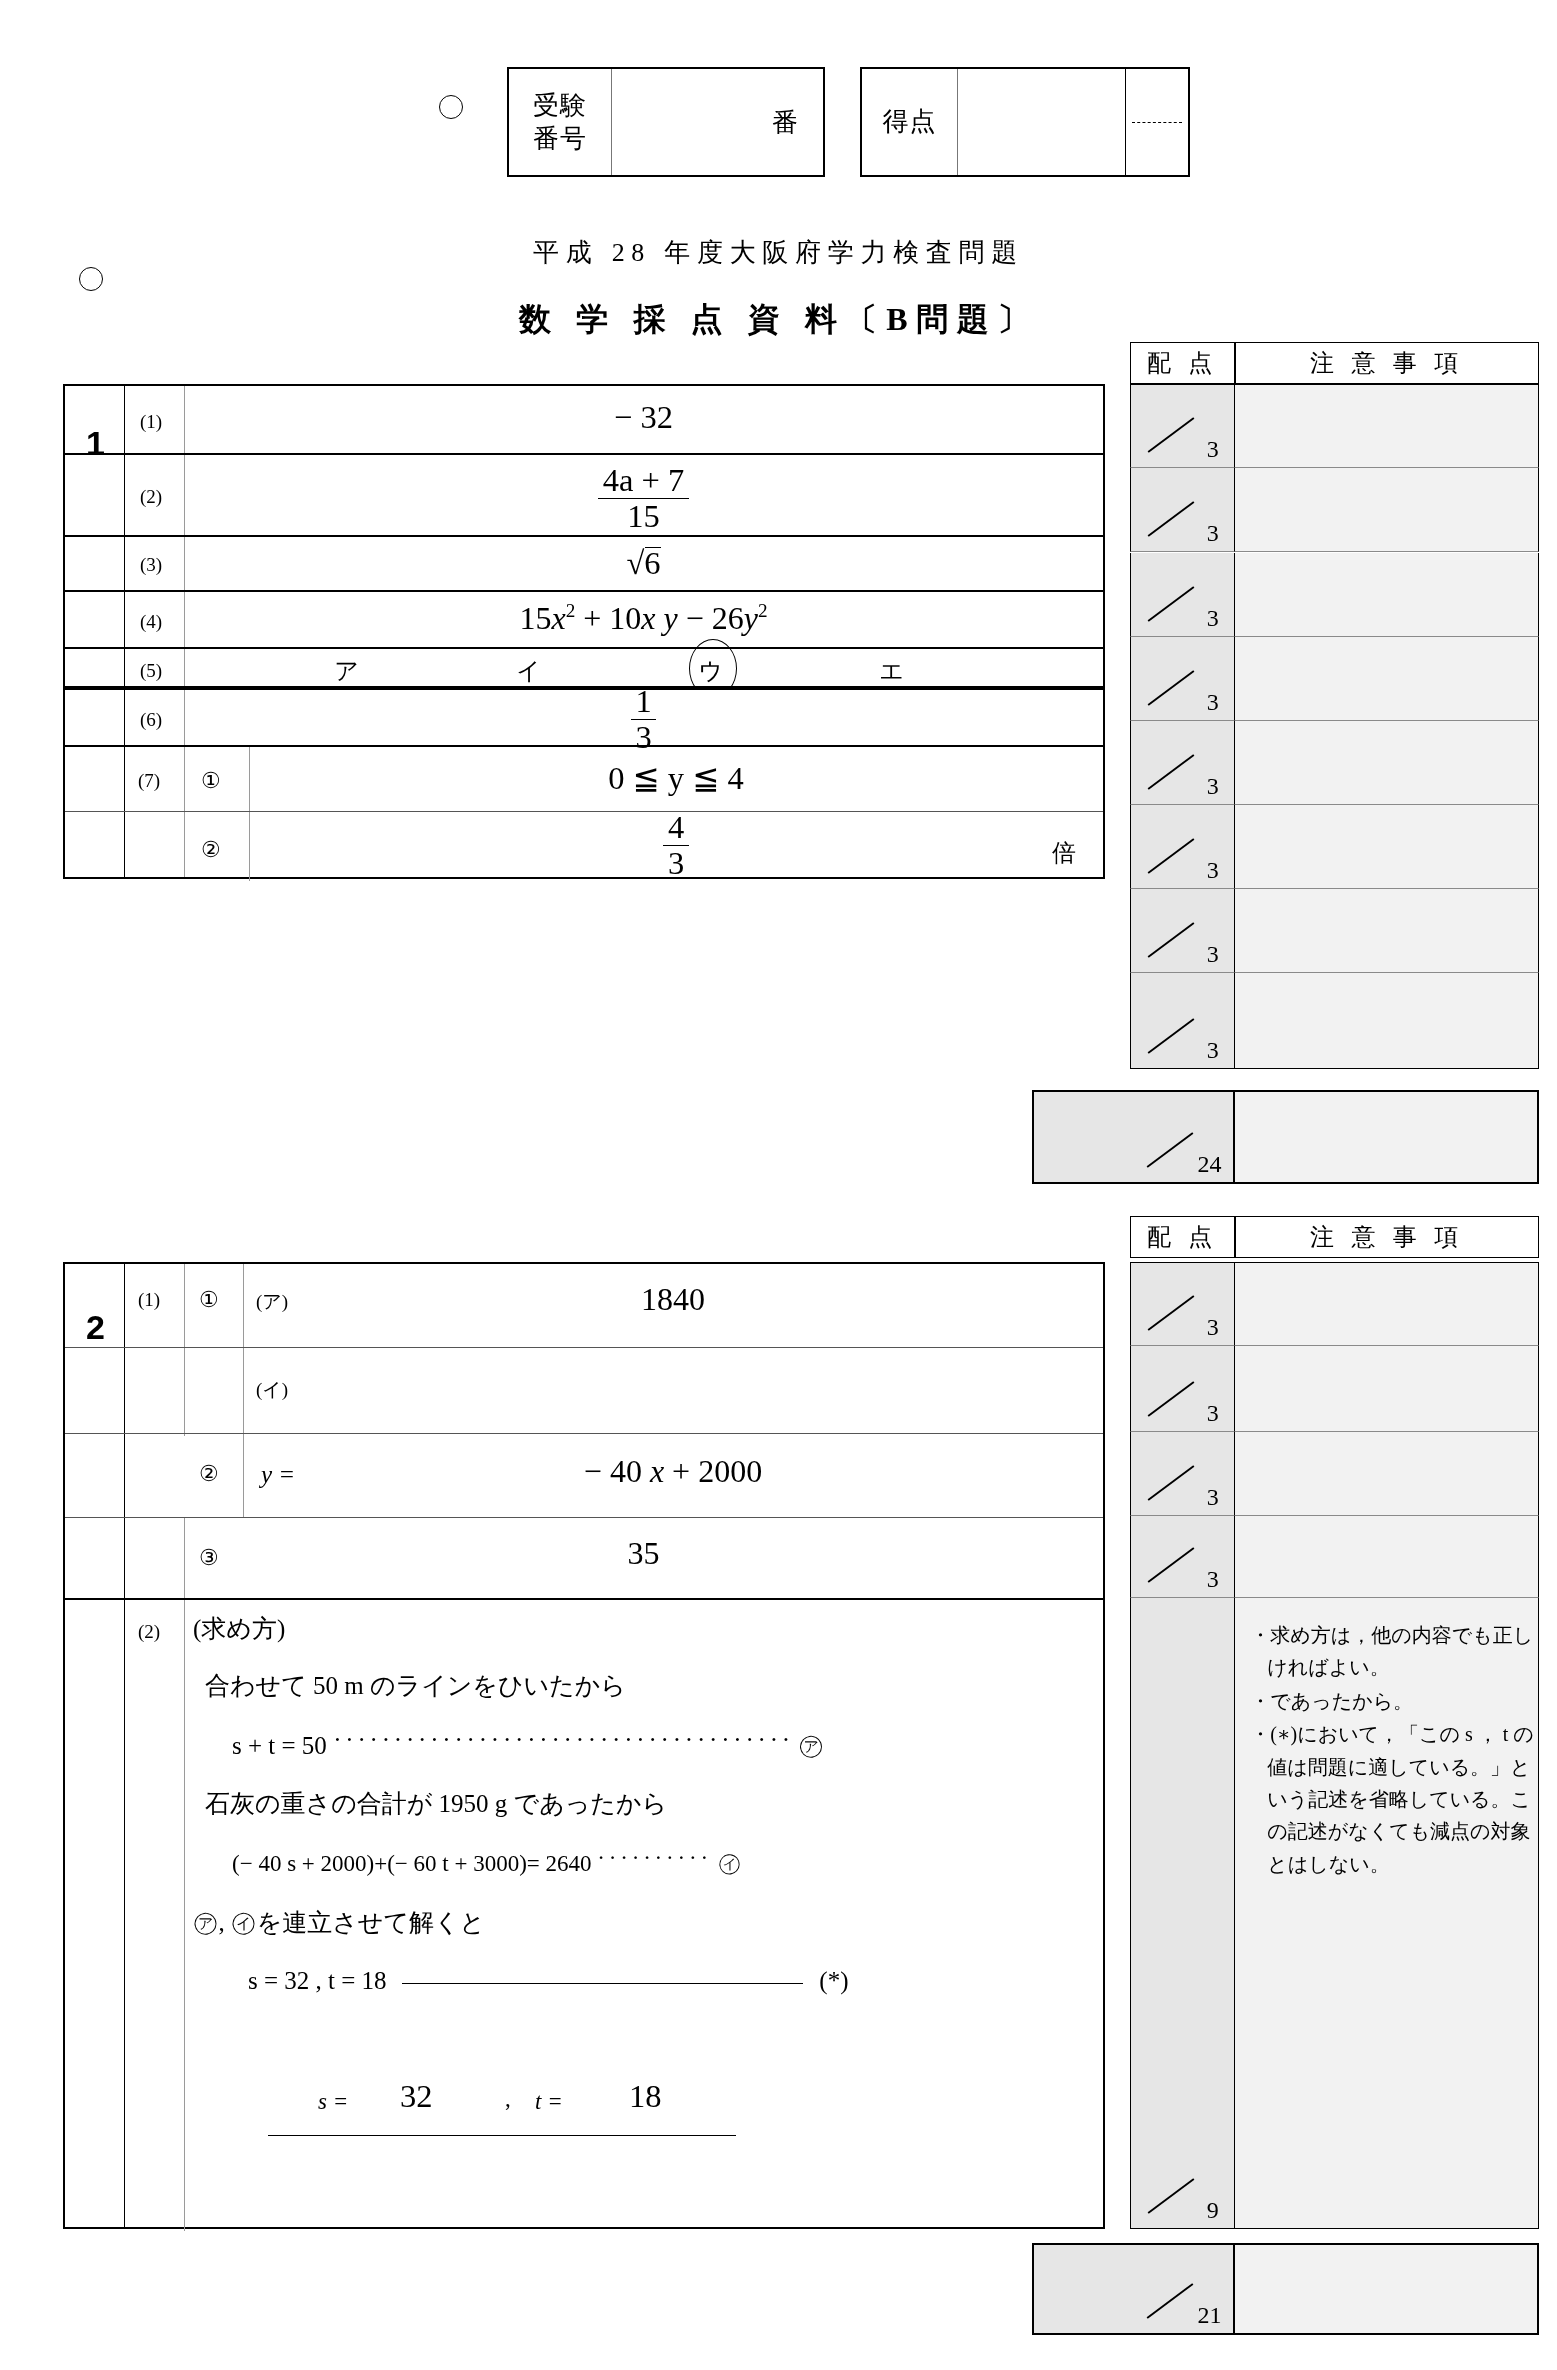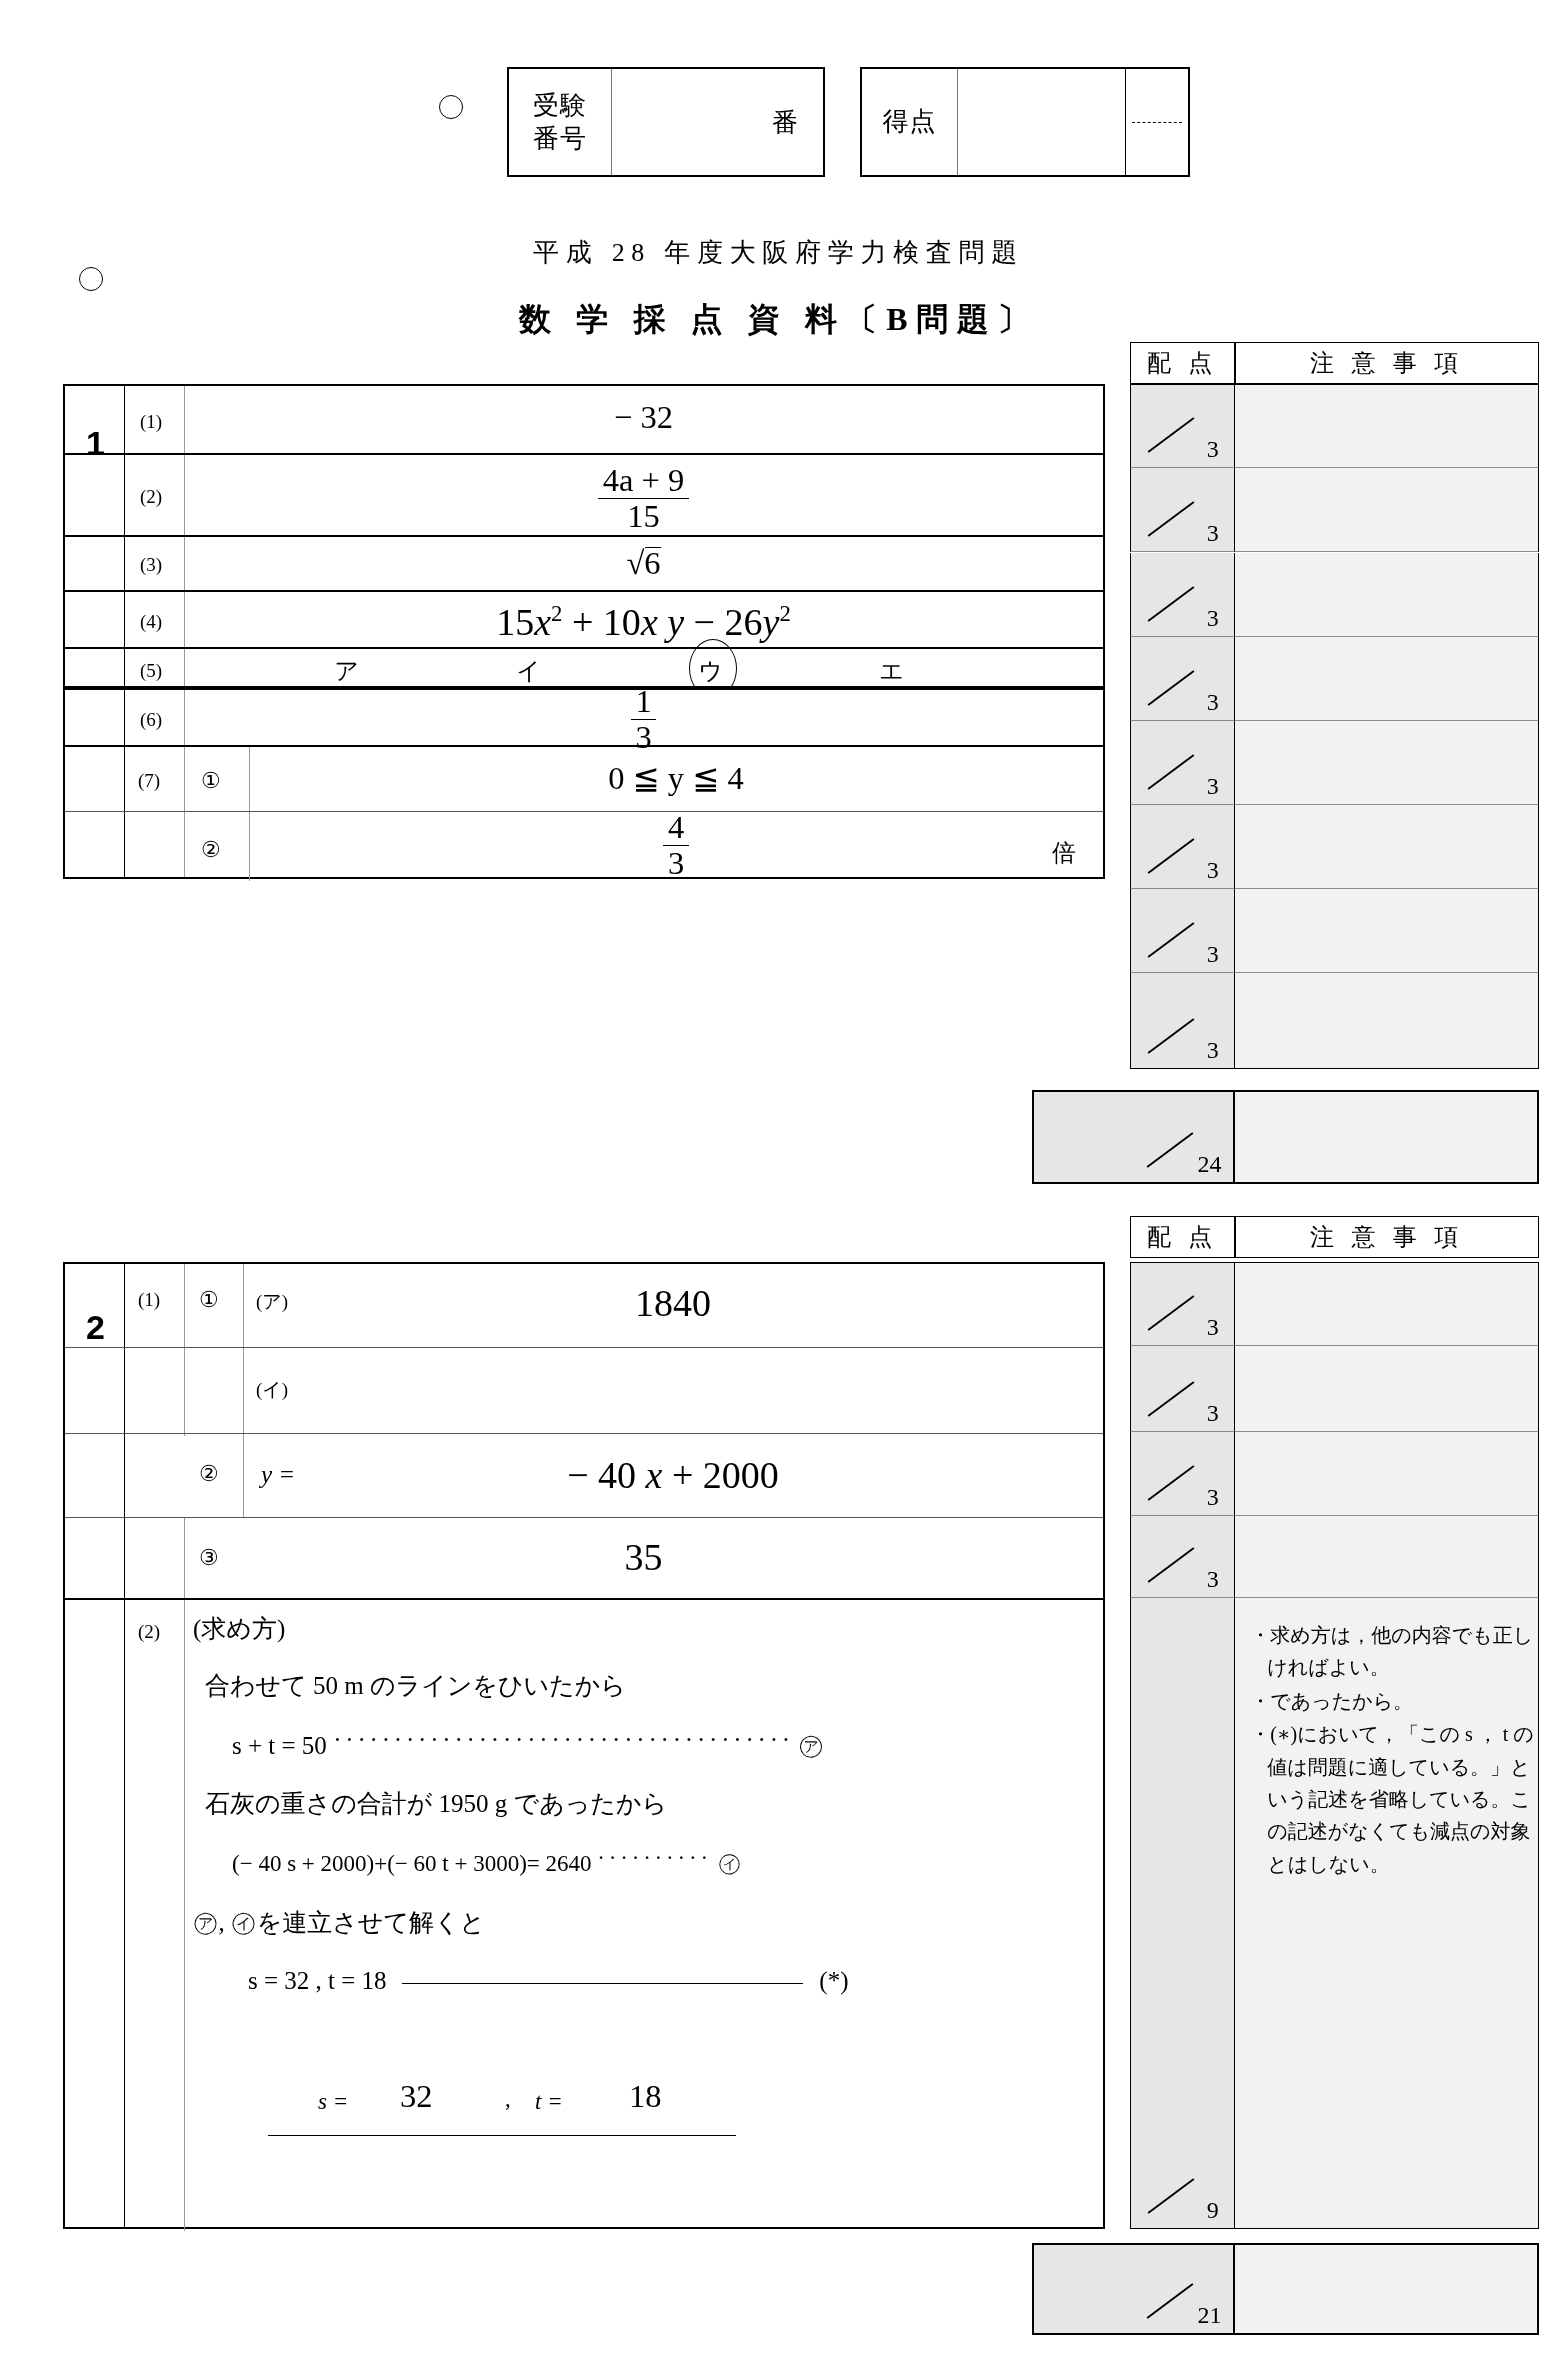--- a/index.html
+++ b/index.html
@@ -186,21 +186,21 @@
   }
   .vline.dark { border-left: 1.9px solid #000; }
 
   .ansval {
     position: absolute;
     left: 0; right: 0;
     text-align: center;
     font-size: 32.5px;
     font-family: "Liberation Serif", serif;
   }
-  .ansval.big { font-size: 38px; }
+  .ansval.big { font-size: 32px; }
 
   
   .frac {
     display: inline-block;
     vertical-align: middle;
     text-align: center;
     line-height: 1.08;
   }
   .frac .num { display: block; padding: 0 4.8px; }
   .frac .den {
@@ -311,21 +311,21 @@
 
     <div class="arow" style="top:0; height:69px;">
       <div class="sublabel" style="left:75px; top:25px;">(1)</div>
       <div class="ansval" style="left:119px; top:13.4px;">− 32</div>
     </div>
 
     <div class="arow" style="top:69px; height:82px;">
       <div class="sublabel" style="left:75px; top:31px;">(2)</div>
       <div class="ansval" style="left:119px; top:7.6px;">
         <span class="frac">
-          <span class="num">4a + 9</span>
+          <span class="num">4a + 7</span>
           <span class="den">15</span>
         </span>
       </div>
     </div>
 
     <div class="arow" style="top:151px; height:55px;">
       <div class="sublabel" style="left:75px; top:17px;">(3)</div>
       <div class="ansval" style="left:119px; top:7.6px;">
         <span class="sqrt-wrap">
           <span>√</span><span class="bar"></span><span>6</span>

